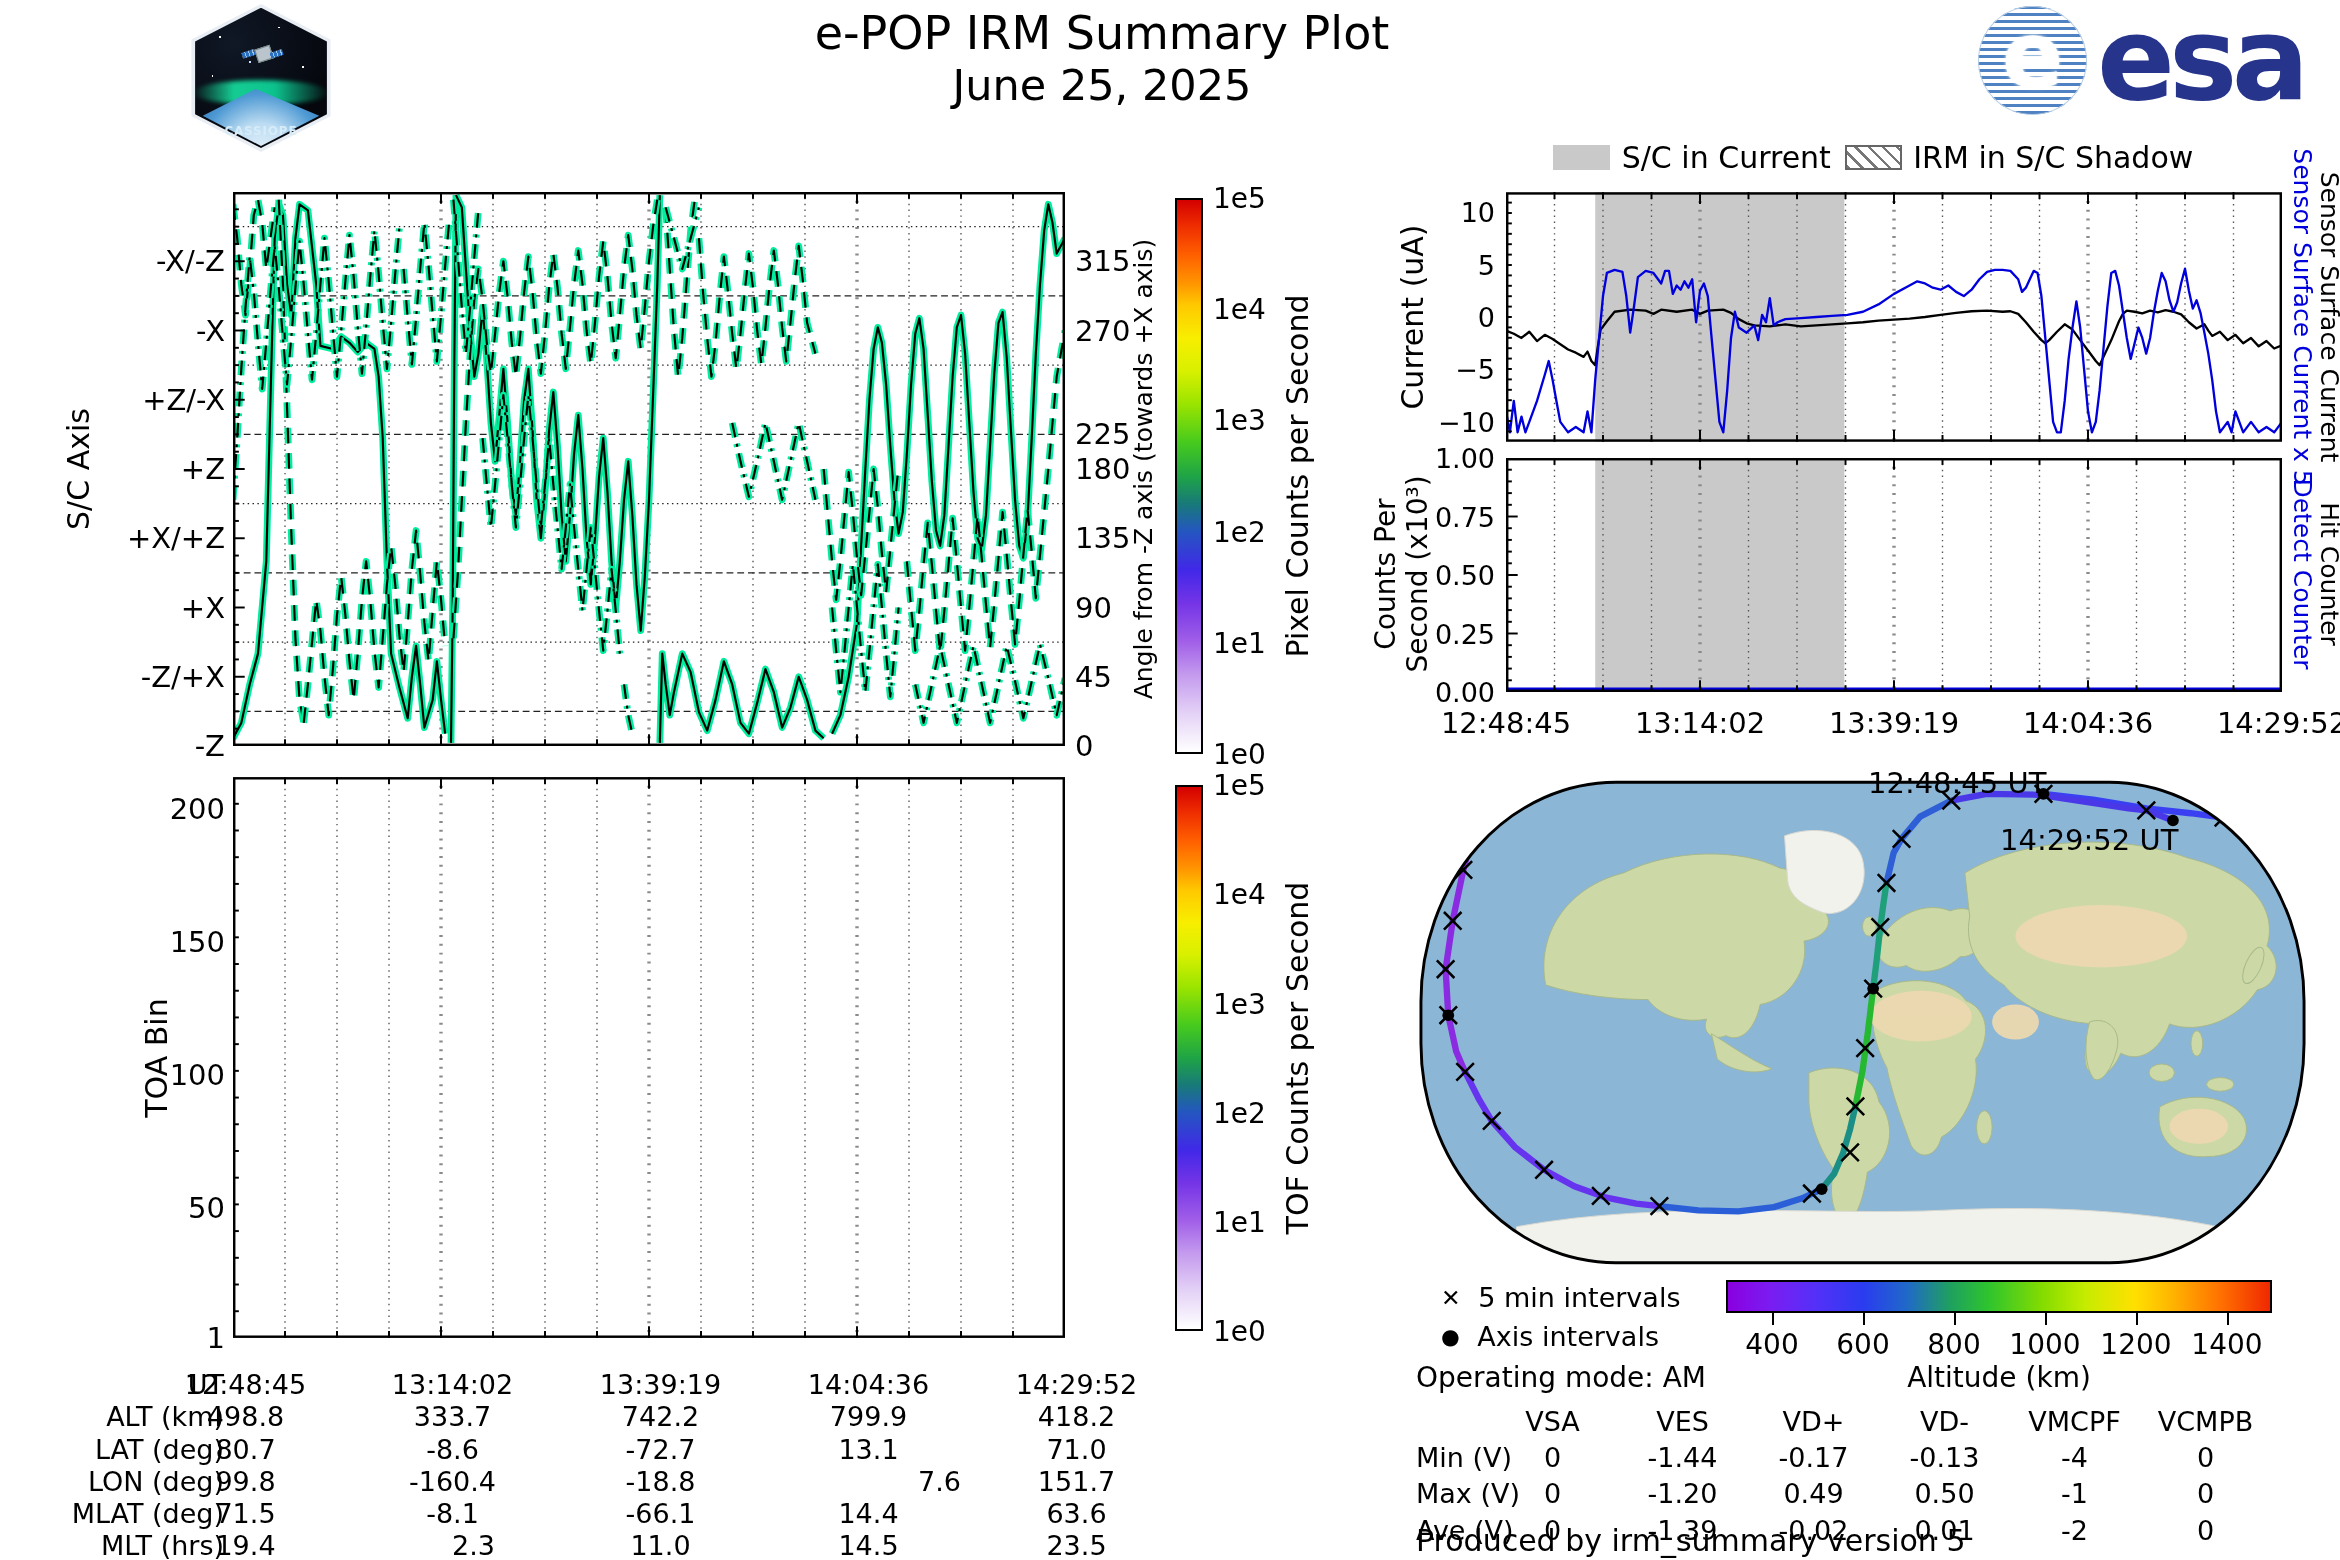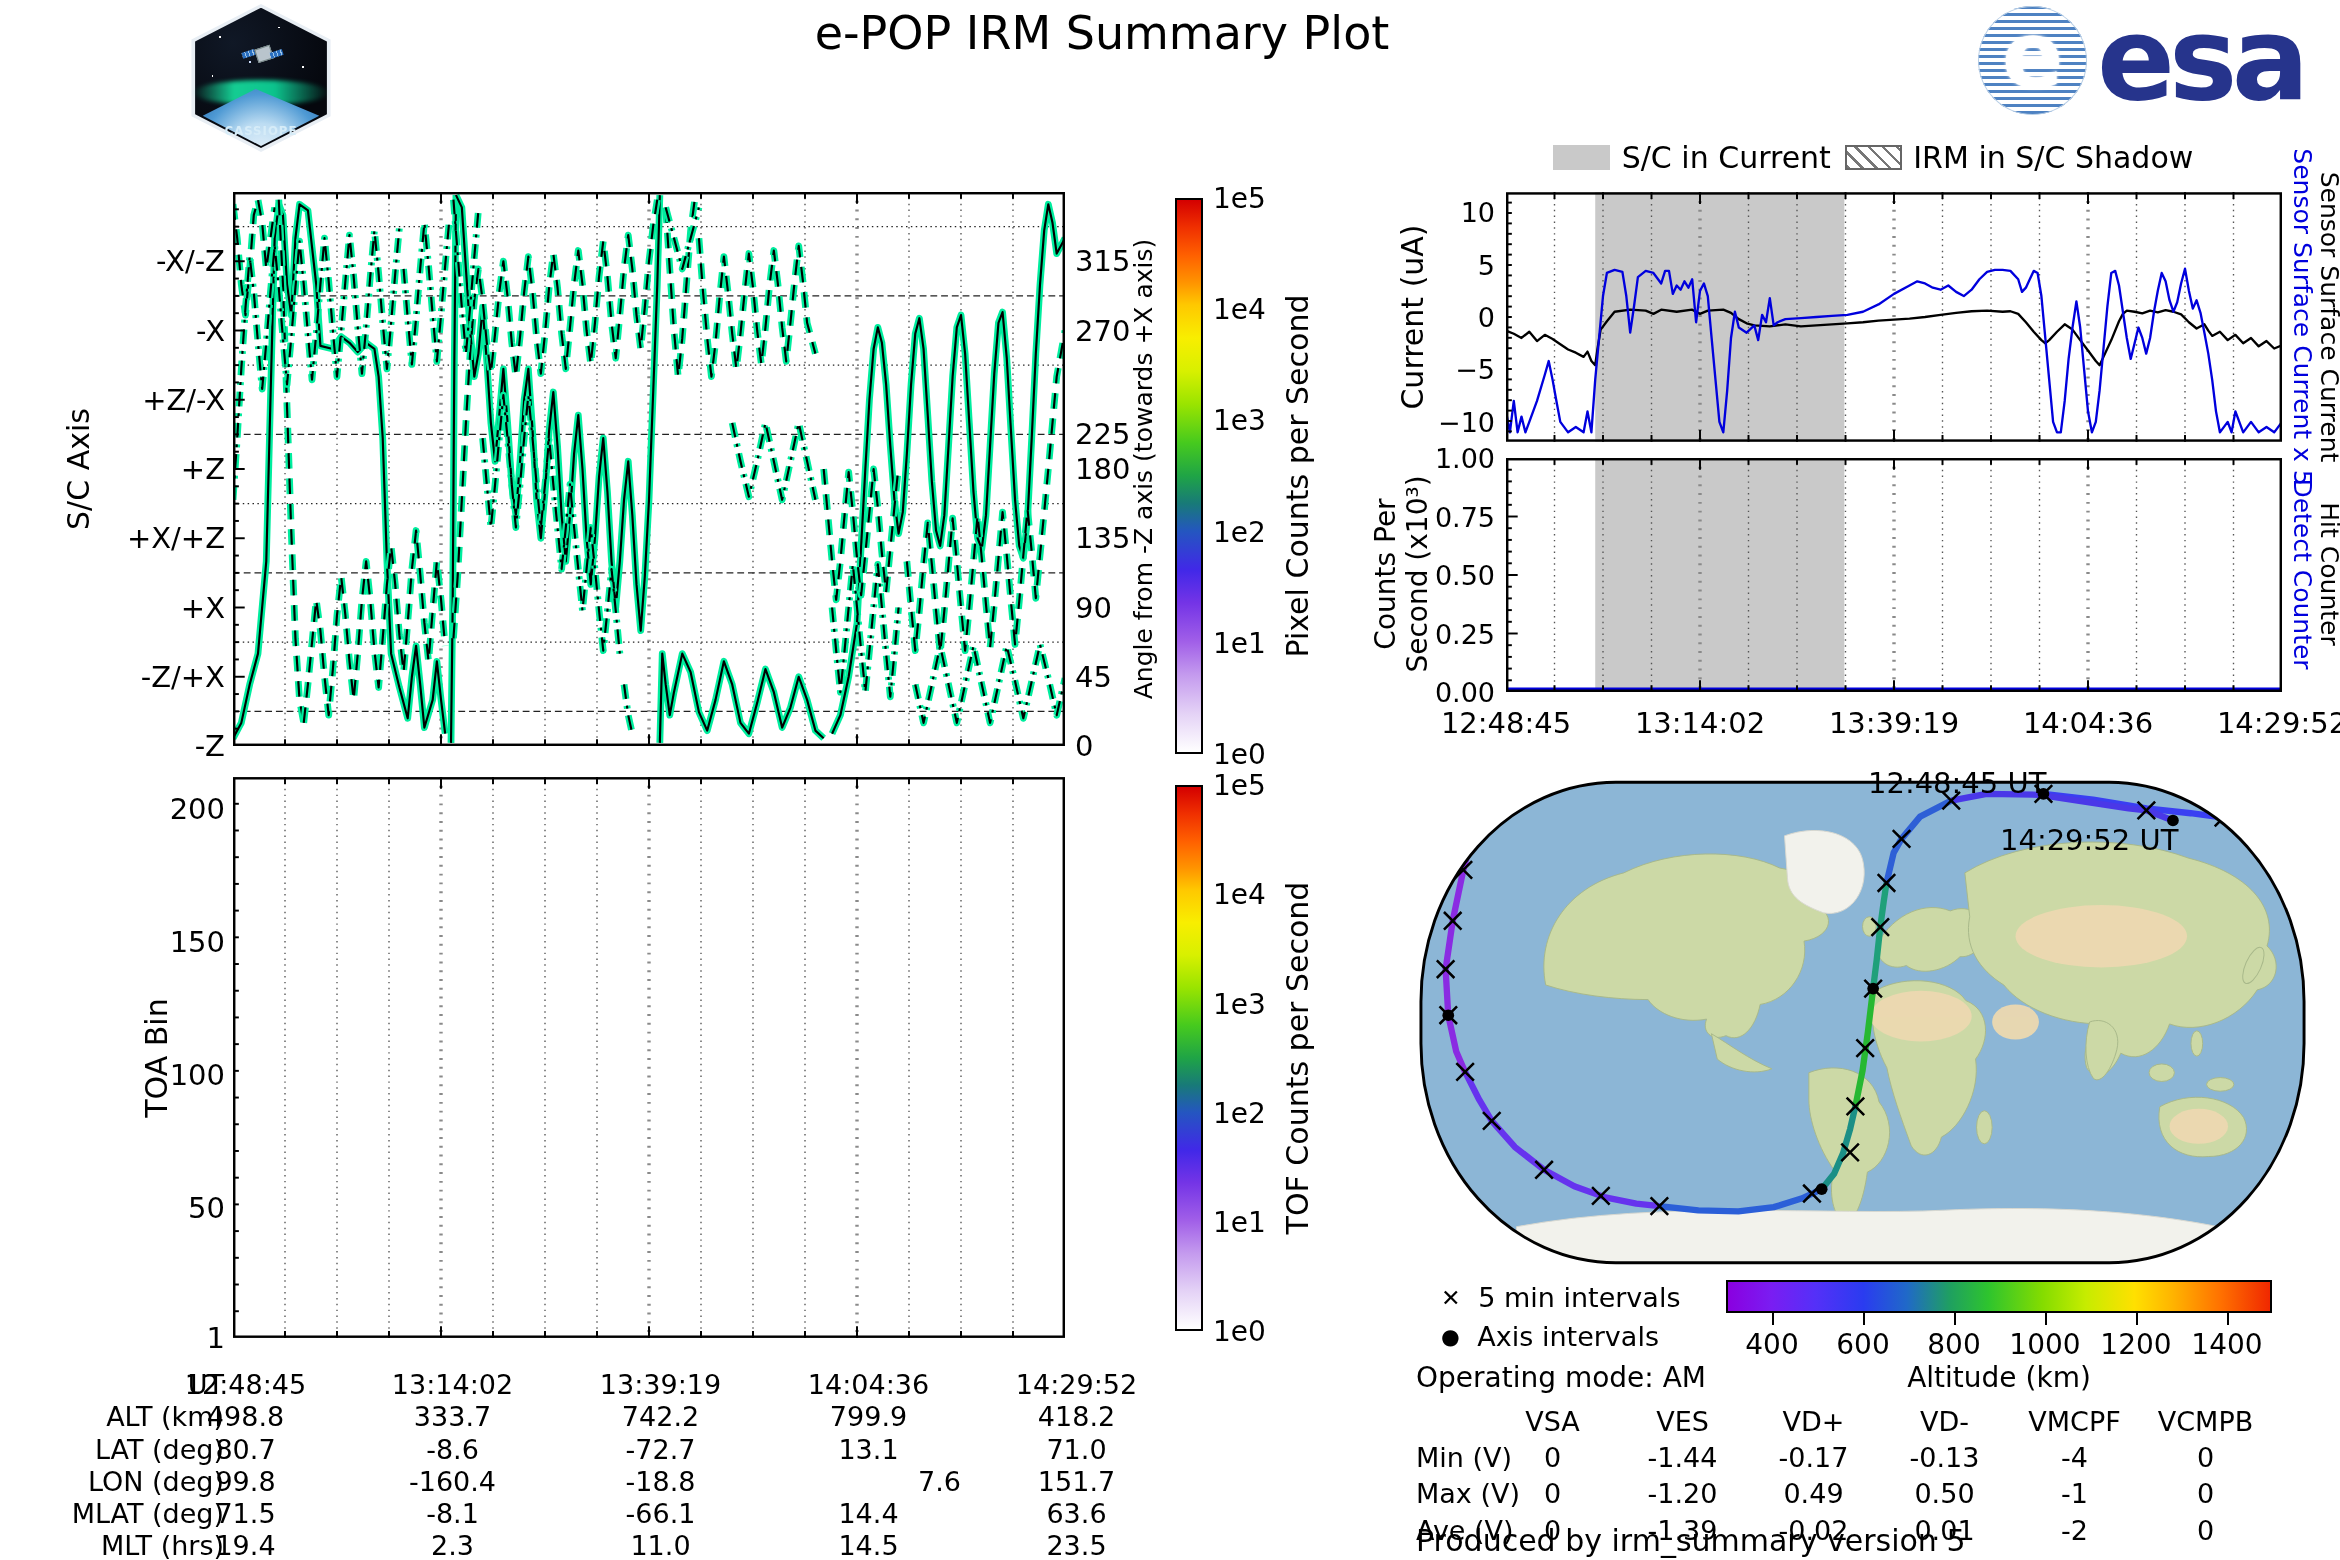--- a/index.html
+++ b/index.html
@@ -90,20 +90,21 @@
     <div class="stars"></div>
     <div class="aurora"></div>
     <div class="earth"></div>
     <div class="sat">
       <div class="pan p1"></div>
         <div class="bus"></div>
         <div class="pan p2"></div>
     </div>
     <div id="patch-label" class="abs">CASSIOPE</div>
   </div>
+  <div id="page-date" class="abs ctr">June 25, 2025</div>
 
   <div id="esa-logo" class="abs">
     <div id="esa-globe">
       <span class="e">e</span>
     </div>
     <div id="esa-word">esa</div>
   </div>
 
 
   <div id="legend-eclipse" class="legend-row" style="left:1553px;top:140px;">
@@ -632,21 +633,21 @@
         <div class="rl">MLAT (deg)</div>
         <div class="tv" style="left:246px;">71.5</div>
         <div class="tv" style="left:453px;">-8.1</div>
         <div class="tv" style="left:661px;">-66.1</div>
         <div class="tv" style="left:869px;">14.4</div>
         <div class="tv" style="left:1077px;">63.6</div>
       </div>
       <div class="trow" style="left:0px;top:1530px;width:1219px;height:31px;">
         <div class="rl">MLT (hrs)</div>
         <div class="tv" style="left:246px;">19.4</div>
-        <div class="tv" style="left:453px;">2.3</div>
+        <div class="tv" style="left:474px;">2.3</div>
         <div class="tv" style="left:661px;">11.0</div>
         <div class="tv" style="left:869px;">14.5</div>
         <div class="tv" style="left:1077px;">23.5</div>
       </div>
     </div>
 
   <div id="voltage-table">
       <div class="trow" style="left:0px;top:1406px;width:2341px;height:31px;">
         <div class="tv" style="left:1553px;">VSA</div>
         <div class="tv" style="left:1683px;">VES</div>

